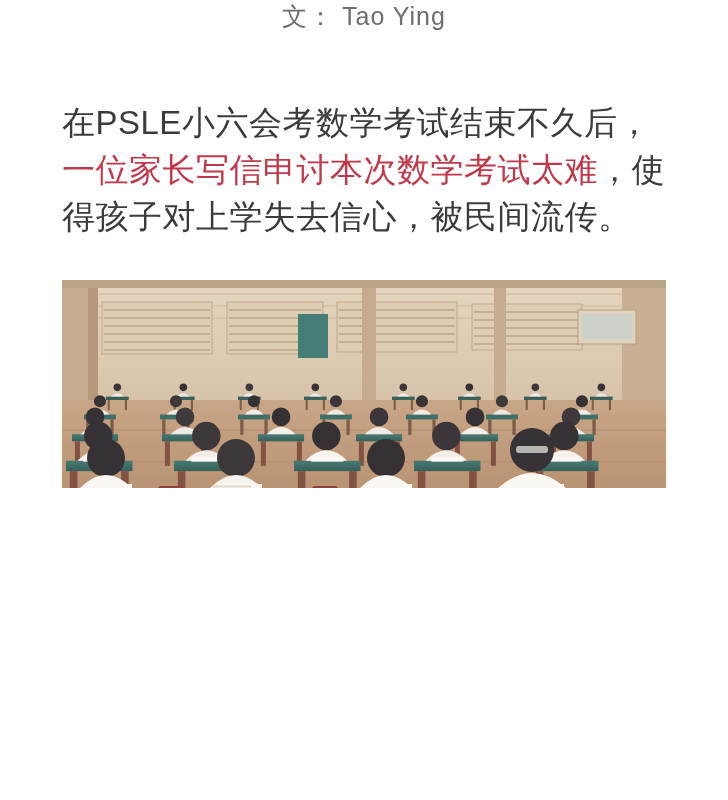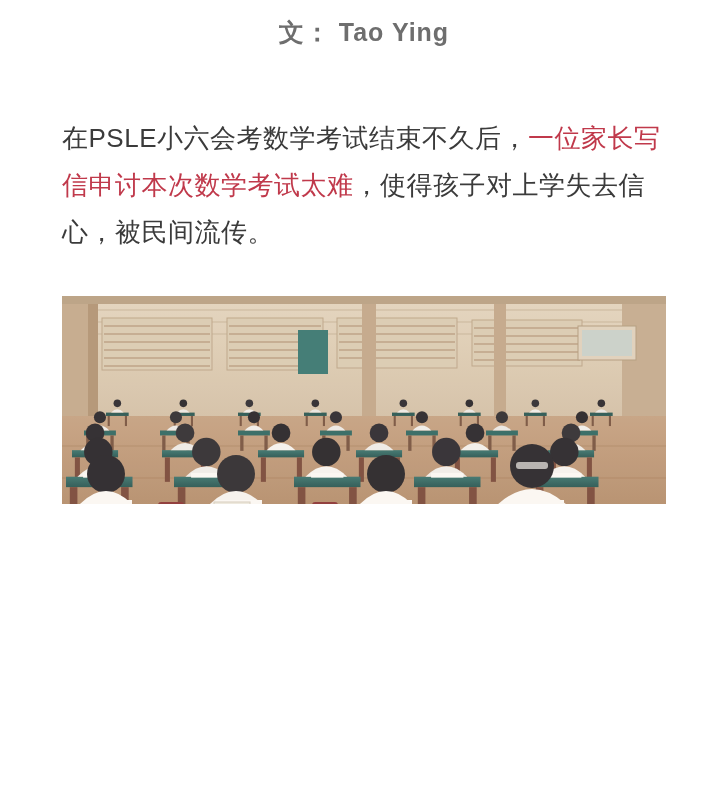--- a/index.html
+++ b/index.html
@@ -17,25 +17,24 @@
     position: relative;
     width: 728px;
     height: 800px;
     background: #ffffff;
   }
   .byline {
     text-align: center;
     color: #6e6e6e;
     font-size: 25px;
     letter-spacing: 1px;
-    padding-top: 16px;
-    font-weight: 700;
+    font-weight: 400;
   }
   .para {
-    font-size: 26px;
+    font-size: 33px;
     line-height: 47px;
     color: #3b3b3b;
     letter-spacing: 0.5px;
   }
   .para1 {
     margin: 66px 58px 0 62px;
   }
   .hl {
     color: #c0394b;
   }

